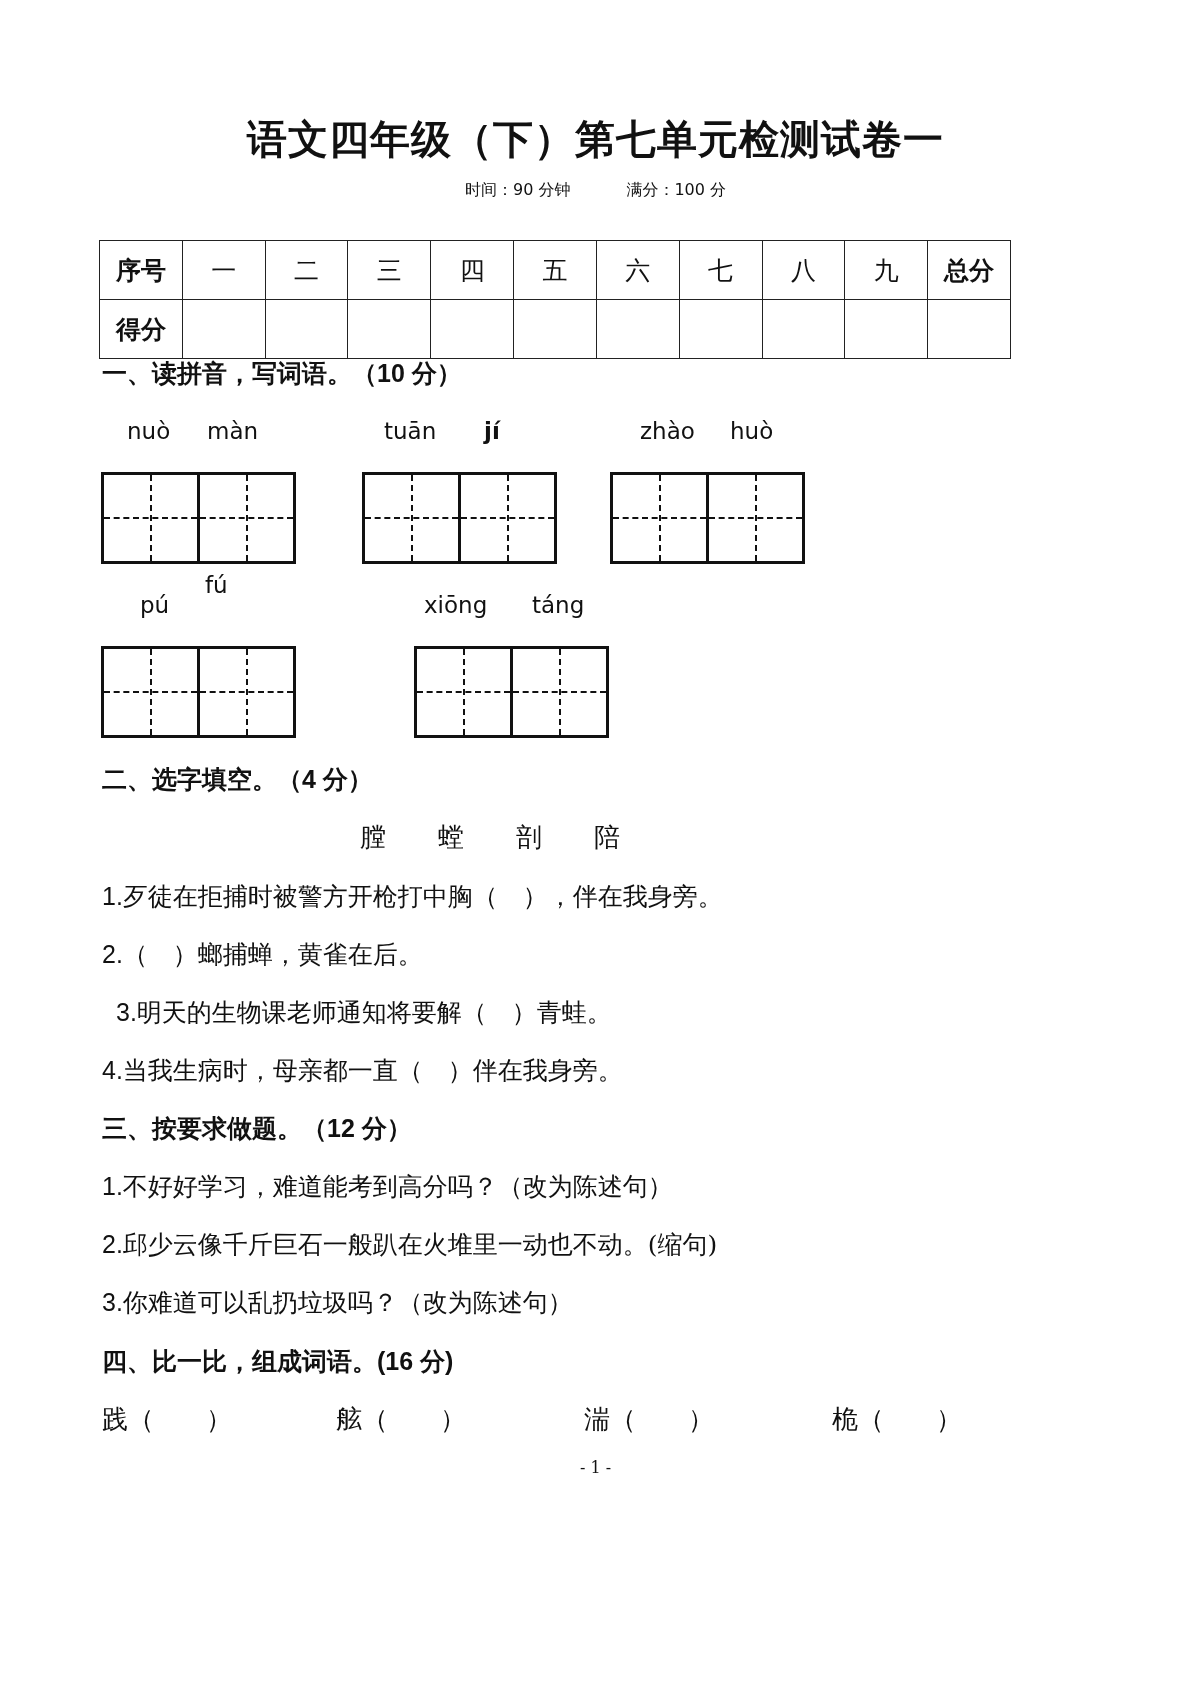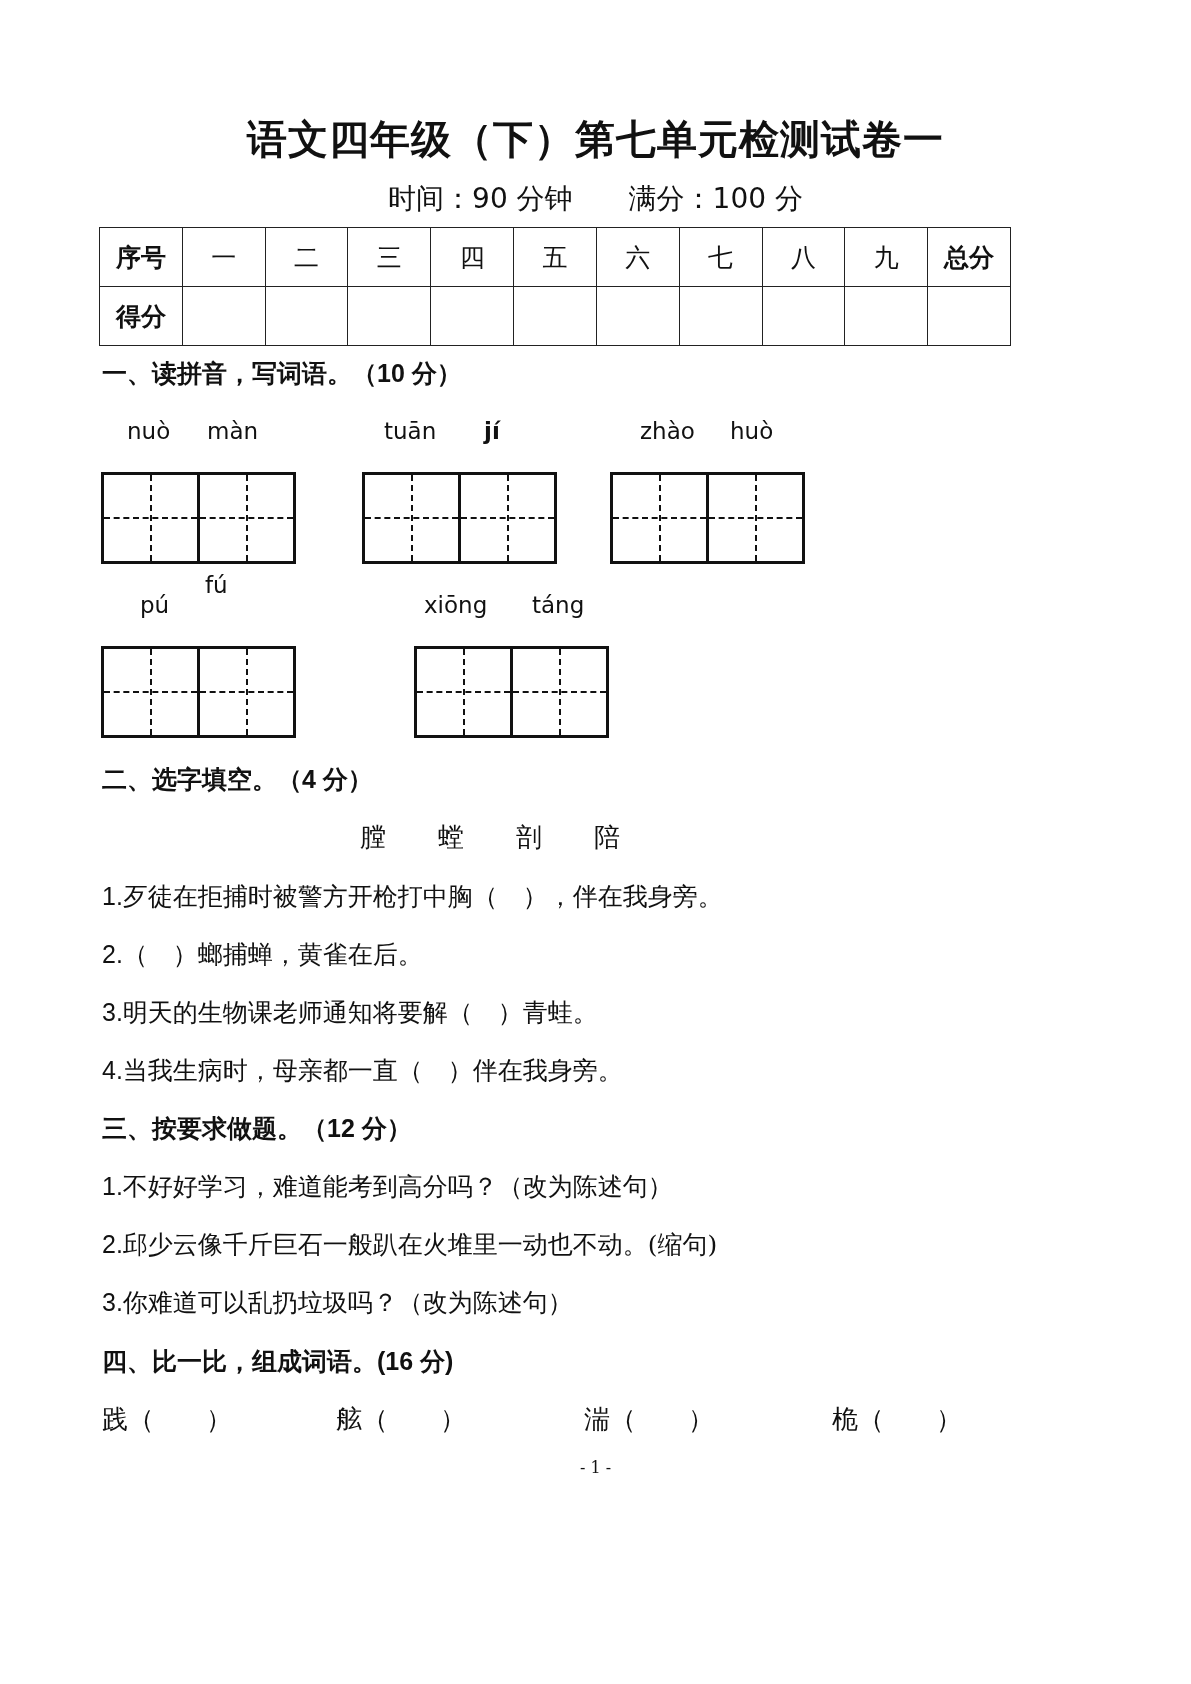--- a/index.html
+++ b/index.html
@@ -1,21 +1,21 @@
 <!DOCTYPE html>
 <html><head>
   <meta charset="utf-8">
   <style>
     html, body { margin: 0; padding: 0; background: #ffffff; }
     body { width: 1191px; height: 1684px; position: relative; overflow: hidden; color: #111; font-family: "DejaVu Serif", "Liberation Serif", serif; }
     .abs { position: absolute; }
     .title { left: 0; width: 1191px; top: 112px; text-align: center; font-size: 40px; font-weight: bold; letter-spacing: 1px; }
-    .subtitle { left: 0; width: 1191px; top: 180px; text-align: center; font-size: 28px; font-family: "DejaVu Sans", "Liberation Sans", sans-serif; }
+    .subtitle { left: 0; width: 1191px; top: 180px; text-align: center; font-size: 16px; font-family: "DejaVu Sans", "Liberation Sans", sans-serif; }
     .subtitle .gap { display: inline-block; width: 56px; }
-    table.score { position: absolute; left: 99px; top: 227px; width: 912px; border-collapse: collapse; table-layout: fixed; }
+    table.score { position: absolute; left: 99px; top: 240px; width: 912px; border-collapse: collapse; table-layout: fixed; }
     table.score td { border: 1.5px solid #222; height: 56px; text-align: center; font-size: 25px; }
     table.score td.hd { font-weight: bold; }
     .section { left: 102px; font-size: 25px; font-weight: bold; }
     .section .pts { font-family: "Liberation Sans", sans-serif; }
     .pinyin { font-family: "DejaVu Sans", "Liberation Sans", sans-serif; font-size: 23px; }
     .grid { position: absolute; height: 89px; width: 192px; border: 3px solid #111; box-sizing: border-box; display: flex; }
     .cell { position: relative; flex: 1; height: 100%; }
     .cell + .cell { border-left: 3px solid #111; }
     .cell .v { position: absolute; left: 50%; top: 0; bottom: 0; border-left: 2.5px dashed #111; transform: translateX(-1px); }
     .cell .h { position: absolute; top: 50%; left: 0; right: 0; border-top: 2.5px dashed #111; transform: translateY(-1px); }
@@ -134,21 +134,21 @@
 </div>
 
 <div class="abs section" style="top:763px;">
   <span>二、选字填空。</span><span class="pts">（4 分）</span>
 </div>
 <div class="abs choices">
   <span>膛</span><span>螳</span><span>剖</span><span>陪</span>
 </div>
 <div class="abs q" style="top:880px;"><span class="num">1.</span><span>歹徒在拒捕时被警方开枪打中胸（　），伴在我身旁。</span></div>
 <div class="abs q" style="top:938px;"><span class="num">2.</span><span>（　）螂捕蝉，黄雀在后。</span></div>
-<div class="abs q" style="top:996px;"><span class="num">3.</span><span>明天的生物课老师通知将要解（　）青蛙。</span></div>
+<div class="abs q" style="top:996px;margin-left:14px;"><span class="num">3.</span><span>明天的生物课老师通知将要解（　）青蛙。</span></div>
 <div class="abs q" style="top:1054px;"><span class="num">4.</span><span>当我生病时，母亲都一直（　）伴在我身旁。</span></div>
 
 <div class="abs section" style="top:1112px;">
   <span>三、按要求做题。</span><span class="pts">（12 分）</span>
 </div>
 <div class="abs q" style="top:1170px;"><span class="num">1.</span><span>不好好学习，难道能考到高分吗？（改为陈述句）</span></div>
 <div class="abs q" style="top:1228px;"><span class="num">2.</span><span>邱少云像千斤巨石一般趴在火堆里一动也不动。(缩句)</span></div>
 <div class="abs q" style="top:1286px;"><span class="num">3.</span><span>你难道可以乱扔垃圾吗？（改为陈述句）</span></div>
 
 <div class="abs section" style="top:1345px;text-align:right;">

